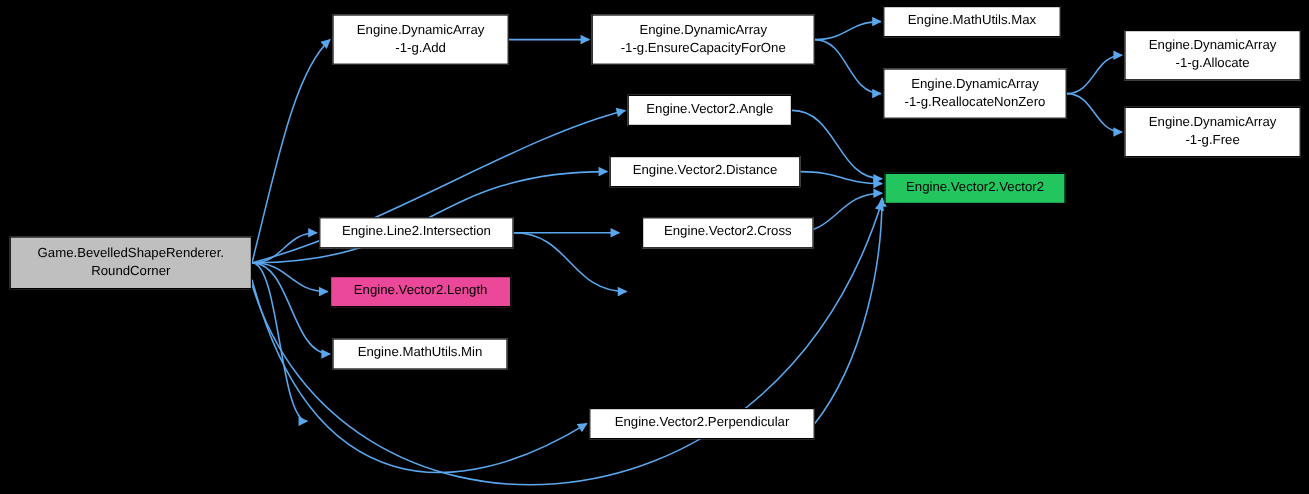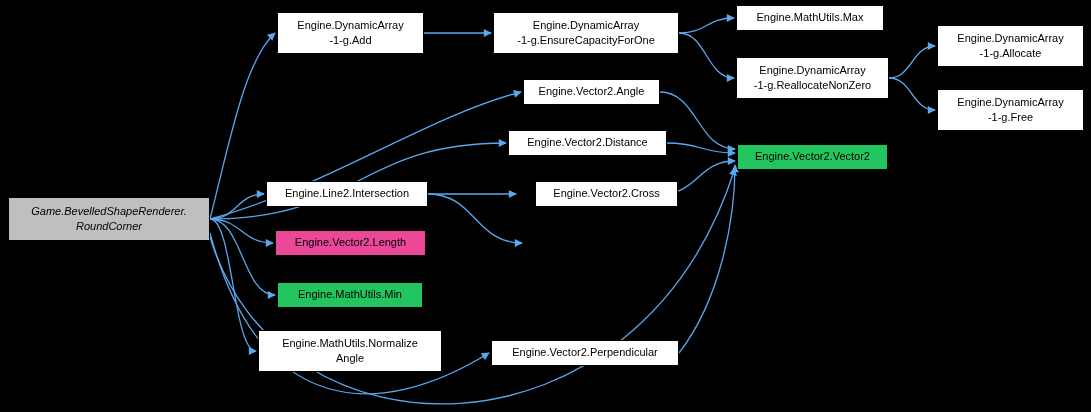--- a/index.html
+++ b/index.html
@@ -25,21 +25,21 @@
     color: #000;
     display: flex;
     align-items: center;
     justify-content: center;
     text-align: center;
     font-size: 11px;
     line-height: 1.4;
     white-space: pre-line;
     cursor: pointer;
   }
-  .node.root { background: #bfbfbf; font-style: italic; }
+  .node.root { background: #bfbfbf; }
 </style>
 </head>
 <body>
 
 <div id="stage" style="background: rgb(0, 0, 0);">
   <svg id="edge-layer" xmlns="http://www.w3.org/2000/svg">
       <defs>
         <marker id="arrow" viewBox="0 0 10 10" refX="9" refY="5" markerWidth="9" markerHeight="8" markerUnits="userSpaceOnUse" orient="auto">
           <path d="M0,0 L10,5 L0,10 z" fill="#5aa7ee"></path>
         </marker>
@@ -78,17 +78,15 @@
     <div class="node" style="left: 937px; top: 25px; width: 147px; height: 42px; background: rgb(255, 255, 255); color: rgb(0, 0, 0);"><span>Engine.DynamicArray
 -1-g.Allocate</span></div>
     <div class="node" style="left: 937px; top: 89px; width: 147px; height: 42px; background: rgb(255, 255, 255); color: rgb(0, 0, 0);"><span>Engine.DynamicArray
 -1-g.Free</span></div>
     <div class="node" style="left: 523px; top: 79px; width: 137px; height: 26px; background: rgb(255, 255, 255); color: rgb(0, 0, 0);"><span>Engine.Vector2.Angle</span></div>
     <div class="node" style="left: 508px; top: 130px; width: 159px; height: 26px; background: rgb(255, 255, 255); color: rgb(0, 0, 0);"><span>Engine.Vector2.Distance</span></div>
     <div class="node" style="left: 737px; top: 144px; width: 151px; height: 26px; background: #22c55e; color: rgb(0, 0, 0);"><span>Engine.Vector2.Vector2</span></div>
     <div class="node" style="left: 266px; top: 181px; width: 162px; height: 26px; background: rgb(255, 255, 255); color: rgb(0, 0, 0); text-align: center;"><span>Engine.Line2.Intersection</span></div>
     <div class="node" style="left: 535px; top: 181px; width: 143px; height: 26px; background: rgb(255, 255, 255); color: rgb(0, 0, 0);"><span>Engine.Vector2.Cross</span></div>
     <div class="node" style="left: 275px; top: 230px; width: 151px; height: 26px; background: #ec4899; color: rgb(0, 0, 0);"><span>Engine.Vector2.Length</span></div>
-    <div class="node" style="left: 277px; top: 282px; width: 146px; height: 26px; background: #22c55e; color: rgb(0, 0, 0);"><span>Engine.MathUtils.Min</span></div>
-    <div class="node" style="left: 258px; top: 330px; width: 184px; height: 42px; background: rgb(255, 255, 255); color: rgb(0, 0, 0);"><span>Engine.MathUtils.Normalize
-Angle</span></div>
+    <div class="node" style="left: 277px; top: 282px; width: 146px; height: 26px; background: #ffffff; color: rgb(0, 0, 0);"><span>Engine.MathUtils.Min</span></div>
     <div class="node" style="left: 491px; top: 340px; width: 188px; height: 26px; background: rgb(255, 255, 255); color: rgb(0, 0, 0);"><span>Engine.Vector2.Perpendicular</span></div>
   </div>
 
 </body></html>

